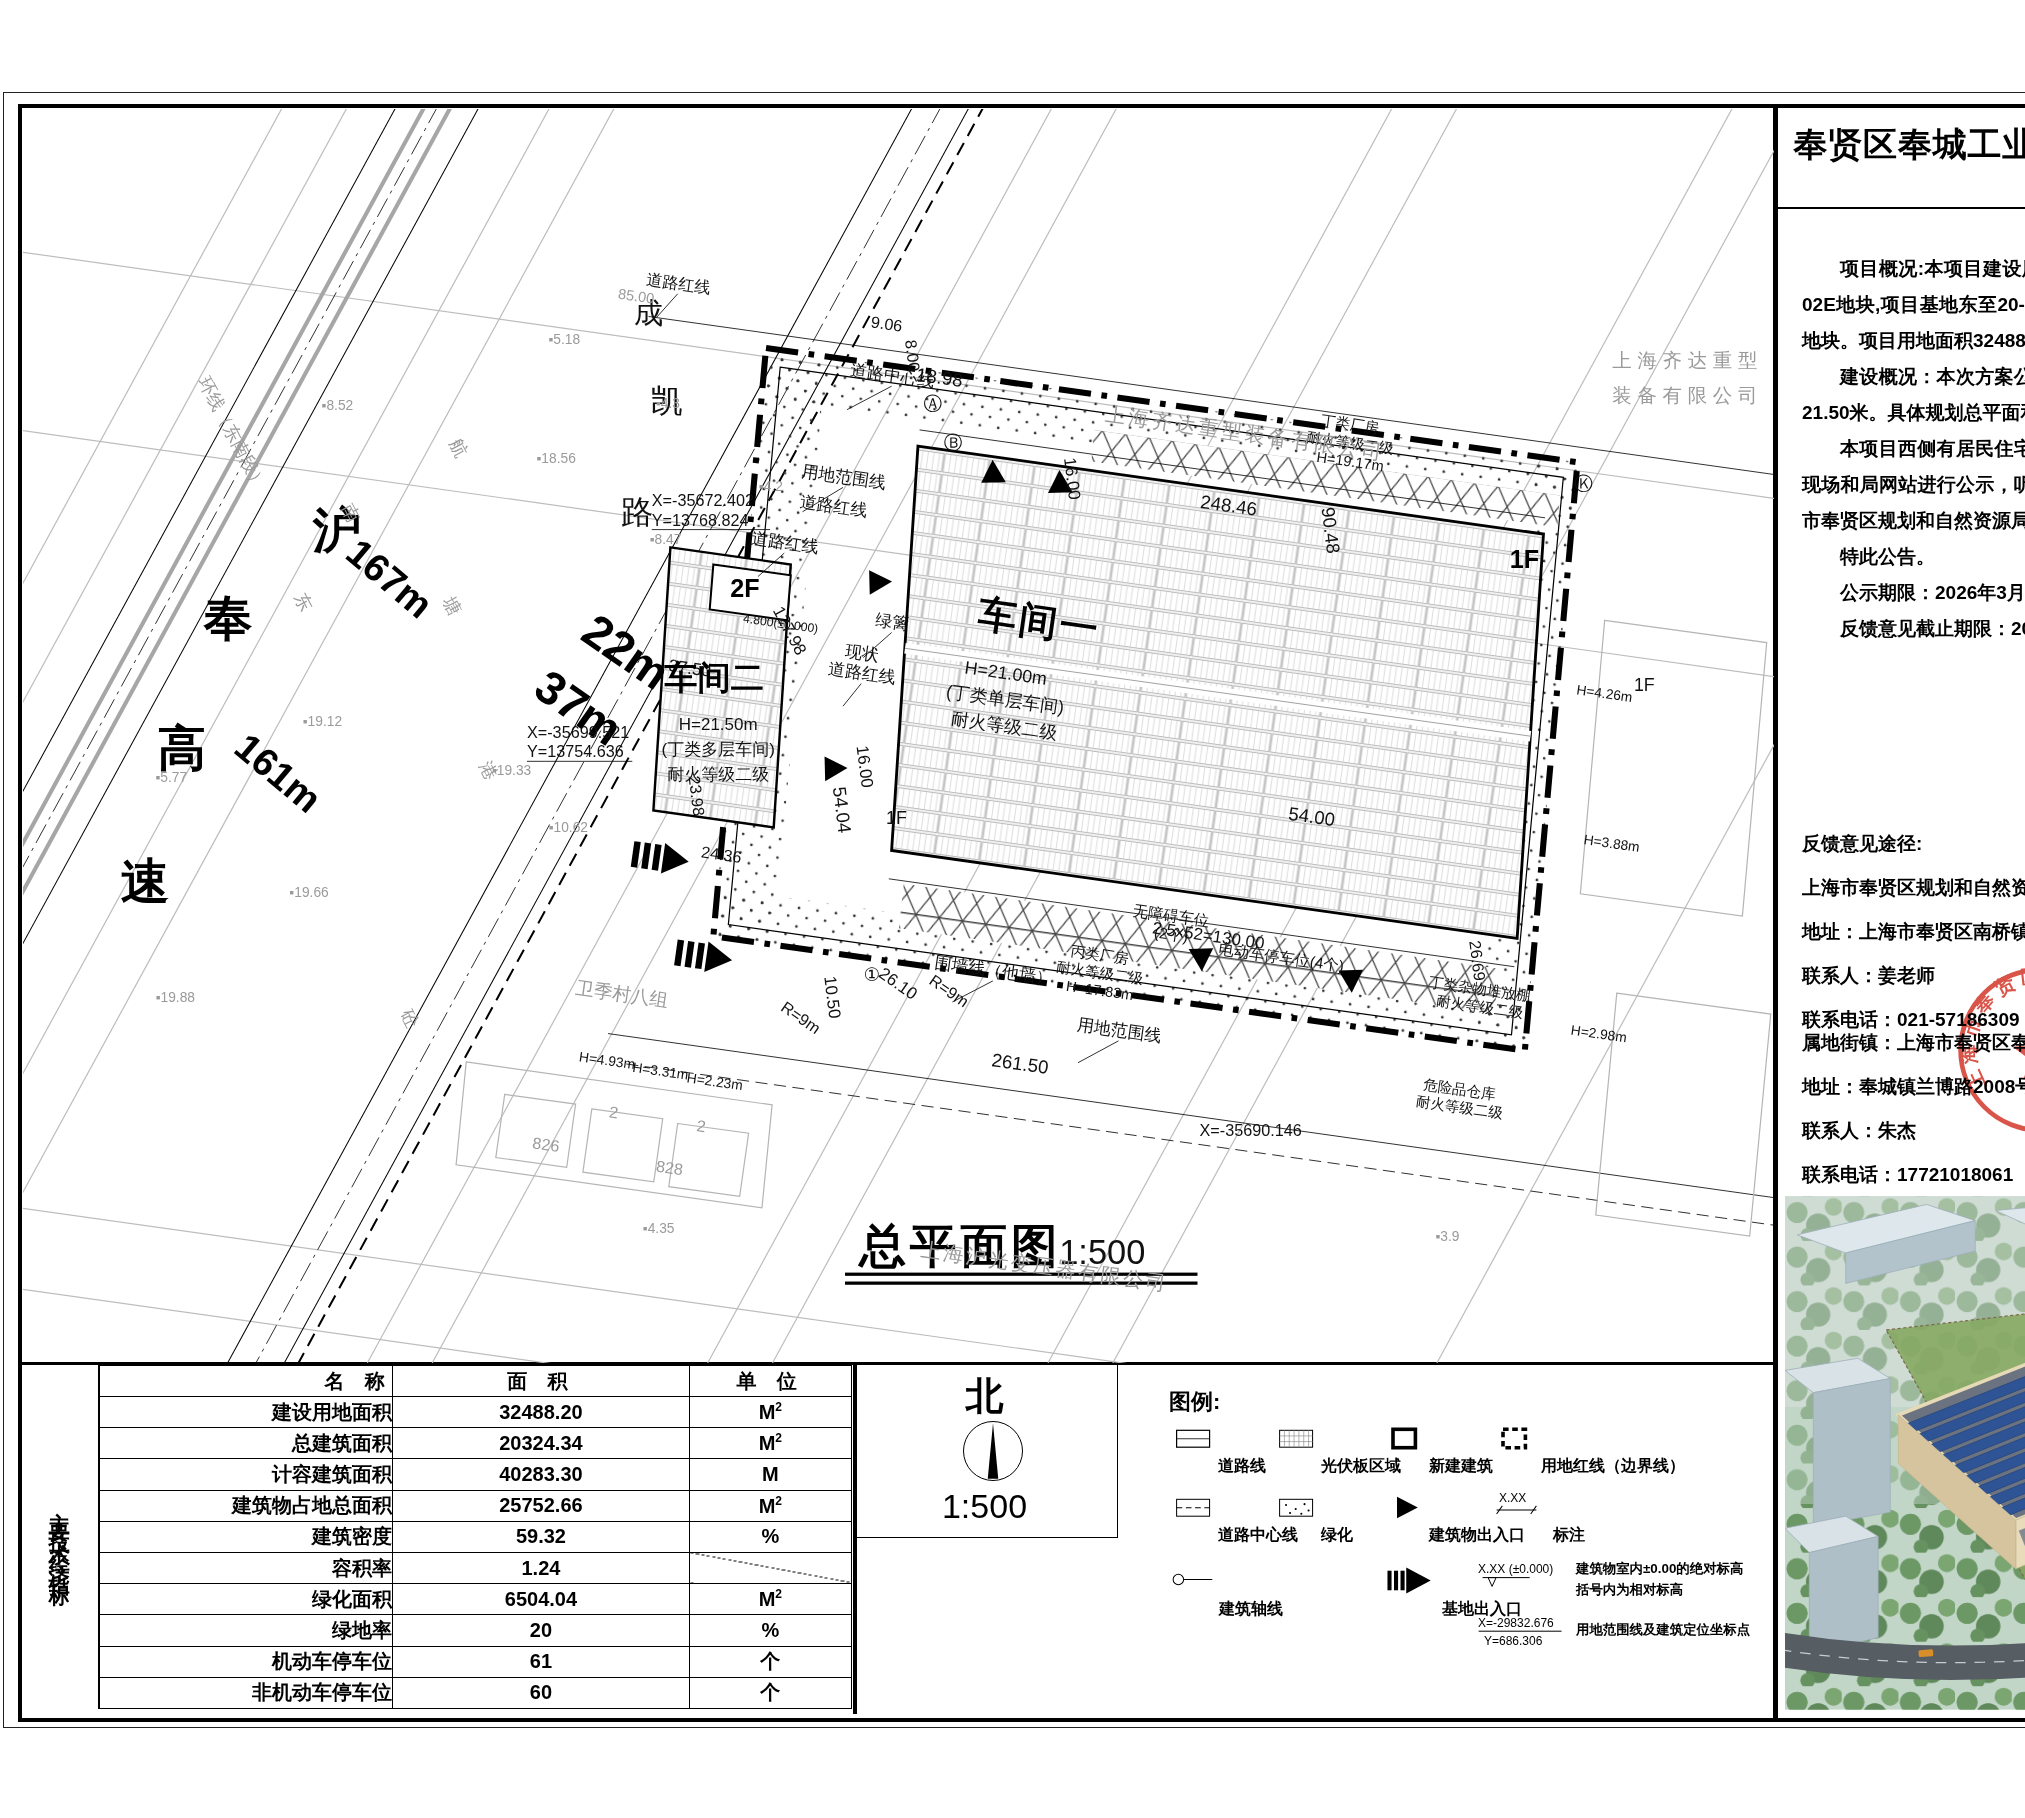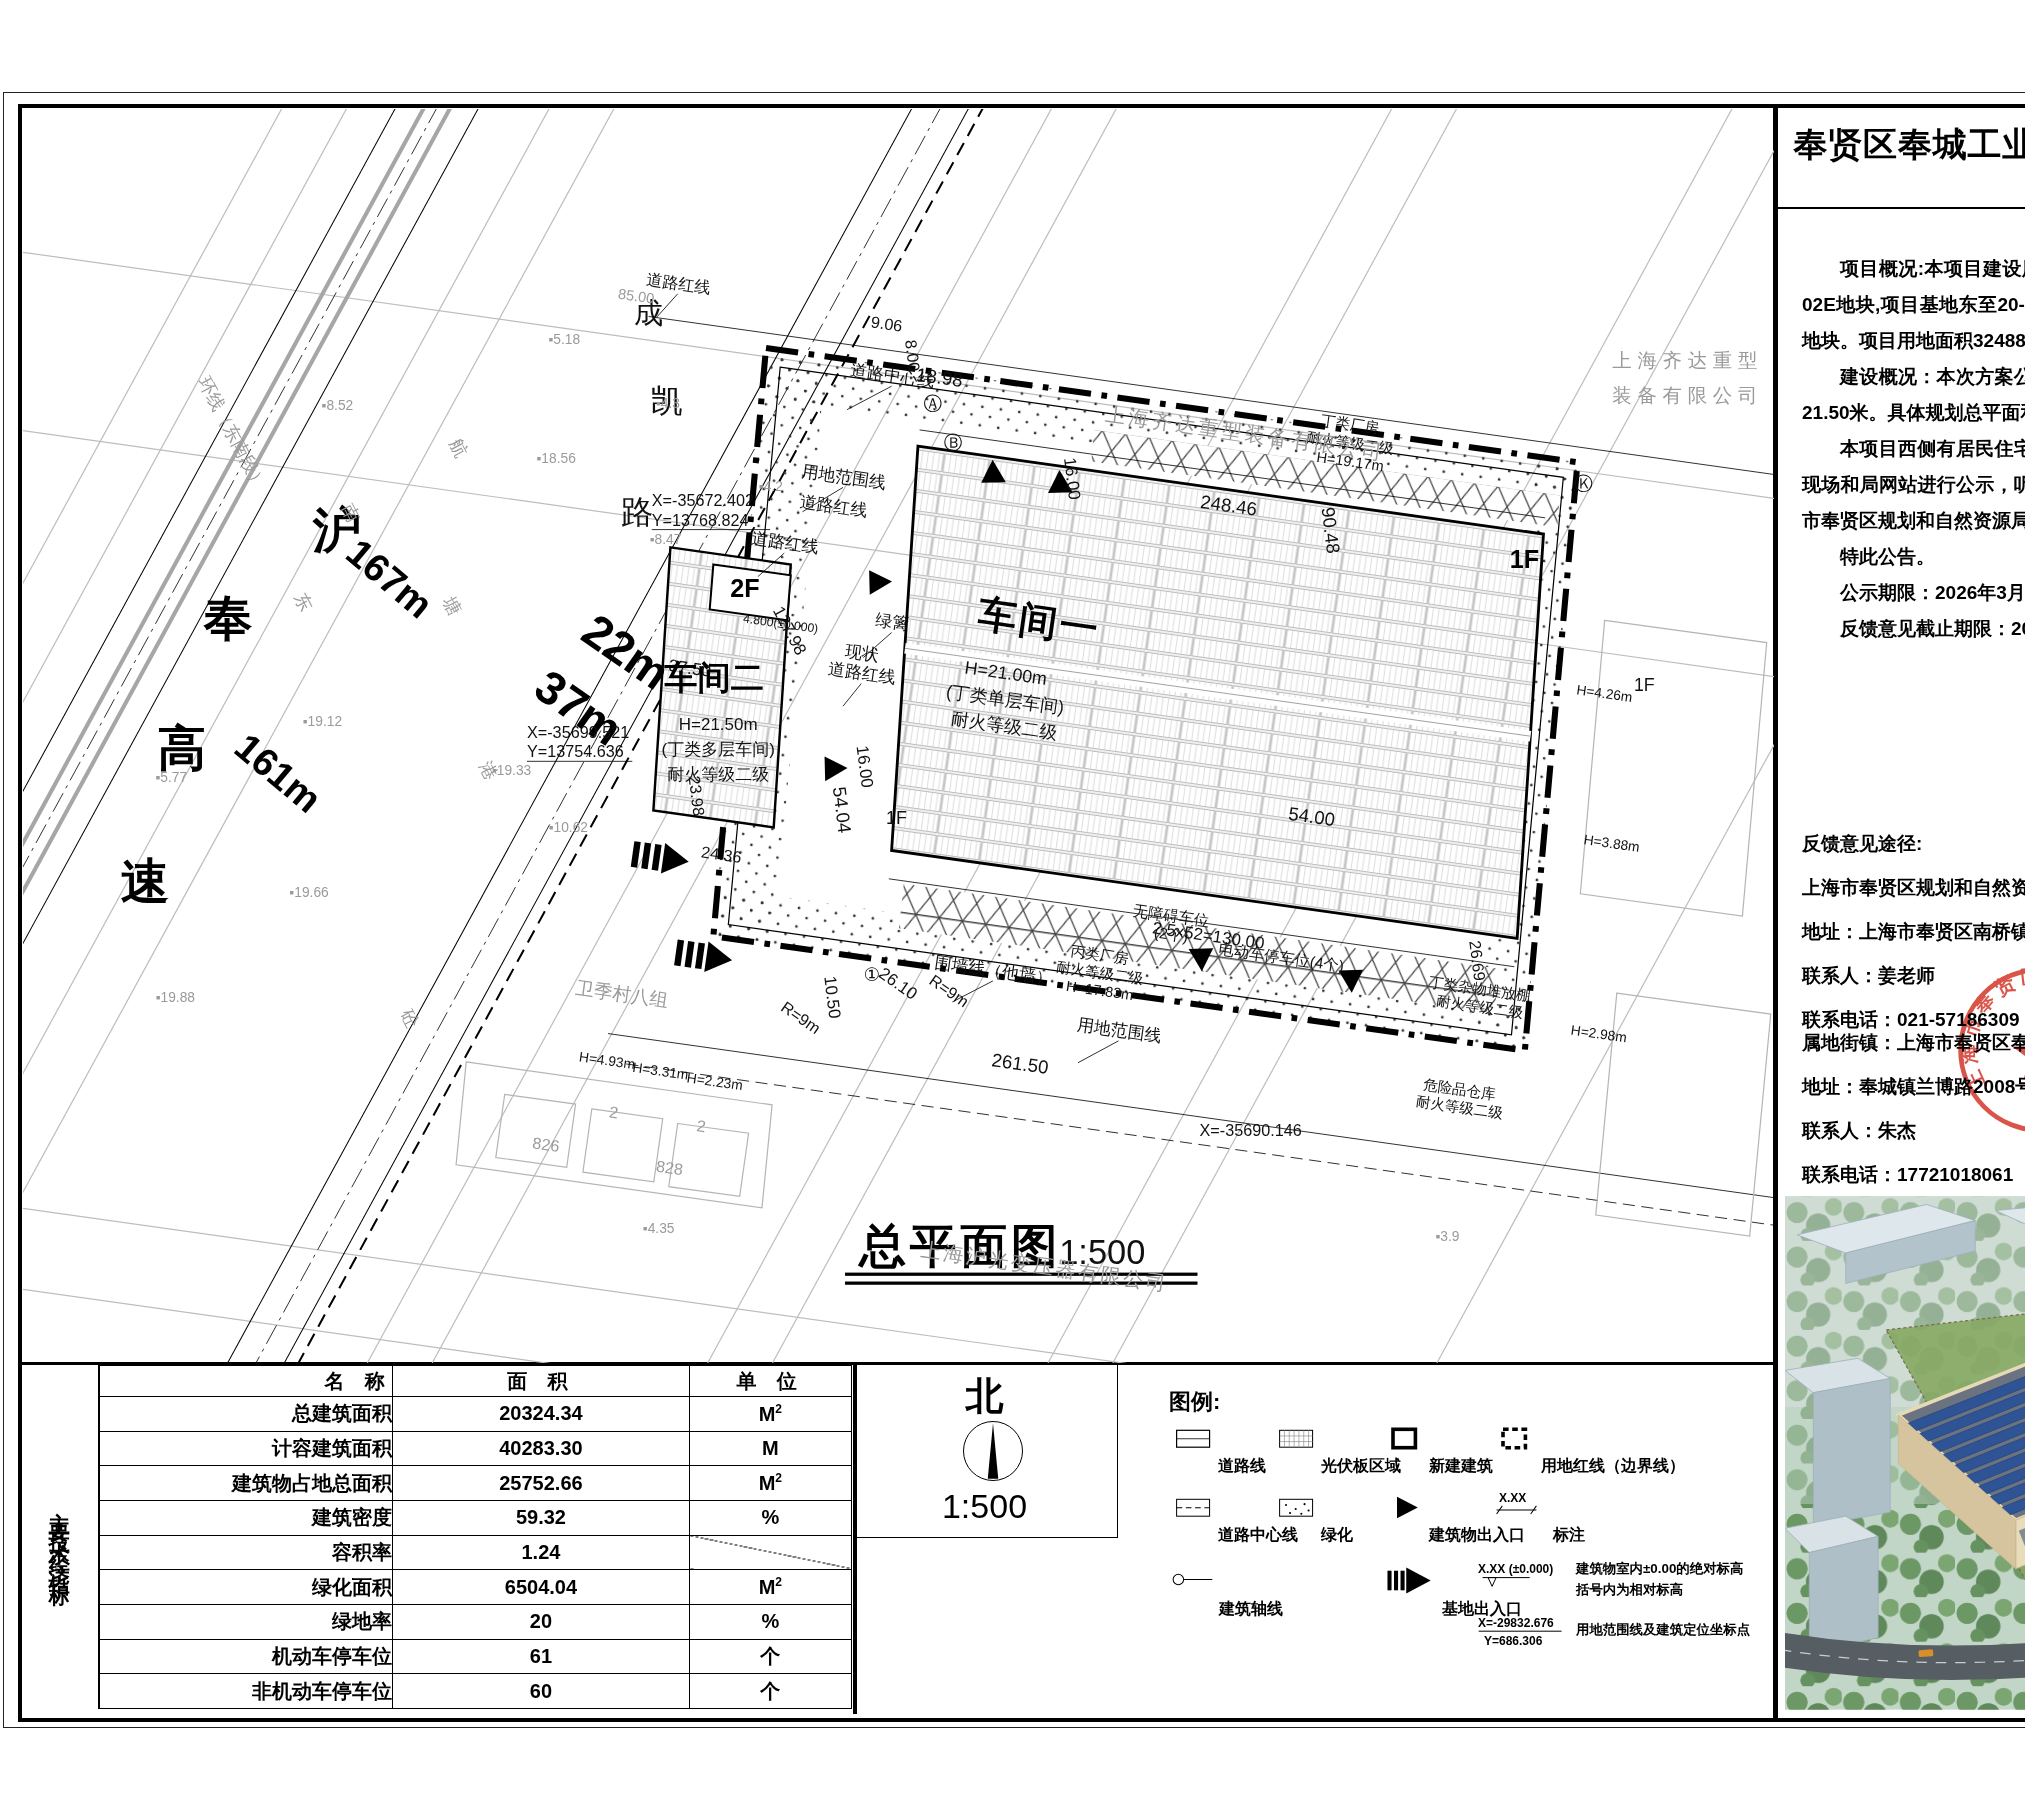--- a/index.html
+++ b/index.html
@@ -41,21 +41,21 @@
   sup{font-size:60%;}
   
   #compass-north{left:853px;top:1371px;width:263px;text-align:center;font-size:38px;font-weight:700;}
   #compass-circle{left:963px;top:1421px;width:58px;height:58px;border:1.2px solid #000;border-radius:50%;}
   #compass-scale{left:853px;top:1487px;width:263px;text-align:center;font-size:34px;}
   
   #legend{left:1122px;top:1362px;width:648px;height:352px;}
   #legend .lg-label{position:absolute;font-size:16px;font-weight:600;white-space:nowrap;margin-top:26px;}
   #legend .lg-note{position:absolute;font-size:13.4px;font-weight:600;white-space:nowrap;}
   #legend .lg-sym{position:absolute;}
-  #legend .lg-symtext{position:absolute;font-size:12px;font-weight:700;white-space:nowrap;}
+  #legend .lg-symtext{position:absolute;font-size:12px;font-weight:400;white-space:nowrap;}
   #legend-heading{position:absolute;left:47px;top:25px;font-size:22px;font-weight:700;}
   
   .pl-b{fill:#000;font-weight:700;}
   .pl-n{fill:#111;font-weight:500;}
   .pl-g{fill:#9a9a9a;font-weight:500;}
 </style>
 </head>
 <body>
 
 <div class="abs" id="outer-frame"></div>
@@ -452,20 +452,25 @@
   <table id="ind-table">
     <thead>
       <tr>
         <th class="c-name">名  称</th>
         <th class="c-val">面  积</th>
         <th class="c-unit">单  位</th>
       </tr>
     </thead>
     <tbody id="tbl-body">
         <tr>
+          <td class="c-name">建设用地面积</td>
+          <td class="c-val">32488.20</td>
+          <td class="c-unit">M<sup>2</sup></td>
+        </tr>
+        <tr>
           <td class="c-name">总建筑面积</td>
           <td class="c-val">20324.34</td>
           <td class="c-unit">M<sup>2</sup></td>
         </tr>
         <tr>
           <td class="c-name">计容建筑面积</td>
           <td class="c-val">40283.30</td>
           <td class="c-unit">M</td>
         </tr>
         <tr>

